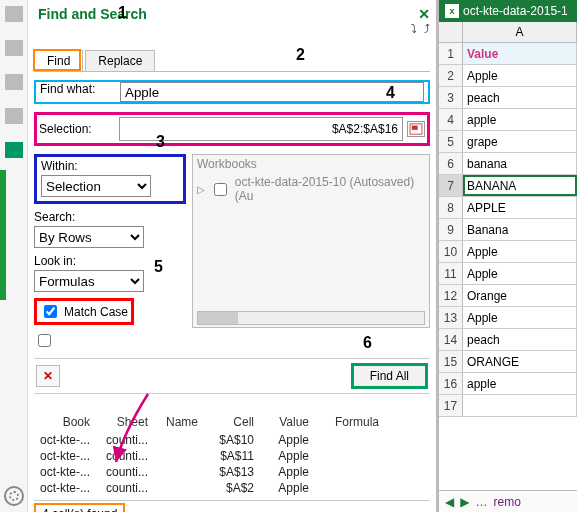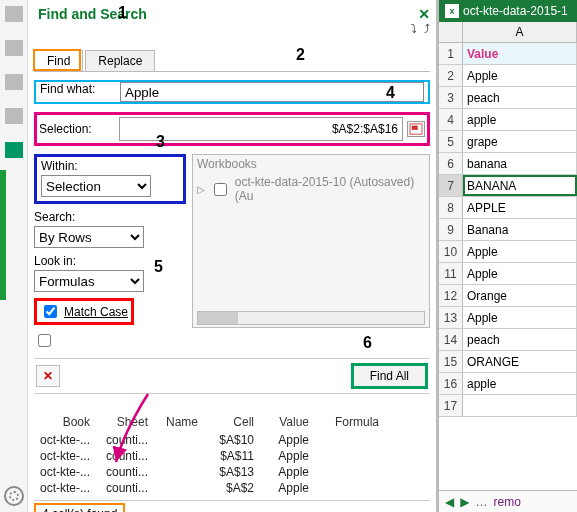--- a/index.html
+++ b/index.html
@@ -42,21 +42,21 @@
   .within-box { border: 3px solid #1420c8; padding: 2px 4px 4px 4px; }
   select { width: 110px; height: 22px; border: 1px solid #888; background: #fff; margin-top: 2px; }
   .wb-box { border: 1px solid #bbb; background: #f5f5f5; height: 174px; padding: 2px 4px; font-size: 12px; color:#666; position:relative; }
   .wb-header { color:#888; }
   .wb-item { display:flex; align-items:center; gap:5px; margin-top:4px; color:#888; }
   .wb-item .tri { font-size:10px; }
   .wb-scroll { position:absolute; bottom:2px; left:4px; right:4px; height:14px; border:1px solid #bbb; background:#eee;}
   .wb-scroll .thumb { position:absolute; left:0; top:0; bottom:0; width:40px; background:#ccc;}
   .check-row { display:flex; align-items:center; gap:4px; margin-top:6px; }
   .check-row input { width:13px; height:13px; }
-  .mc-box { border: 3px solid #ff0000; padding: 1px 3px; display:inline-flex; align-items:center; gap:4px;text-decoration:underline; }
+  .mc-box { border: 3px solid #ff0000; padding: 1px 3px; display:inline-flex; align-items:center; gap:4px; }
   .mid-bar { display:flex; align-items:center; justify-content:space-between; margin-top:8px; border-top:1px solid #ccc; border-bottom:1px solid #ccc; padding:4px 2px; }
   .del-btn { width:24px; height:22px; border:1px solid #bbb; display:flex; align-items:center; justify-content:center; color:#c00; font-weight:bold; cursor:pointer; background:#f7f7f7; }
   .findall-btn { border:3px solid #00a060; padding:3px 16px; background:#f2f2f2; cursor:pointer; }
   .results { margin-top:18px;text-align:right; }
   .res-head { display:flex; color:#333; padding:2px 0; }
   .res-head div, .res-row div { padding: 1px 2px; overflow:hidden; white-space:nowrap; text-overflow:ellipsis; }
   .c-book { width:58px; } .c-sheet { width:58px; } .c-name { width:50px; } .c-cell { width:56px; } .c-value { width:55px; } .c-formula { width:70px; }
   .res-row { display:flex; color:#222; }
   .status-bar { border-top:1px solid #ccc; margin-top:4px; padding-top:2px; }
   .status-box { border:2px solid #ff8800; padding:2px 6px; display:inline-block; }

